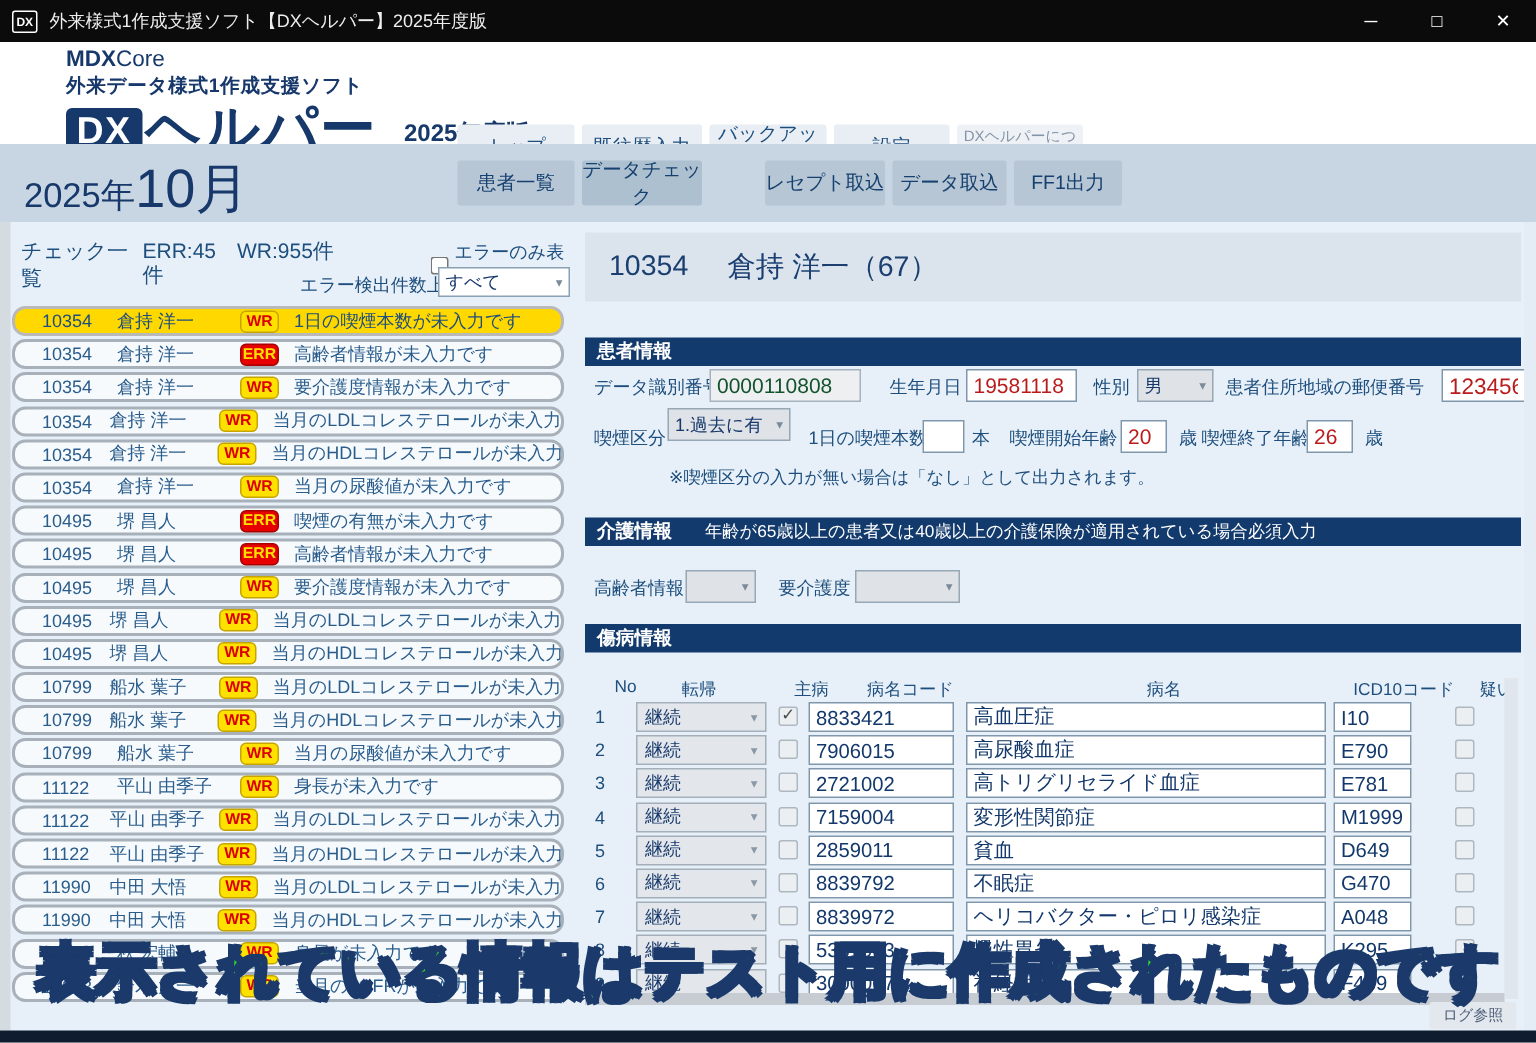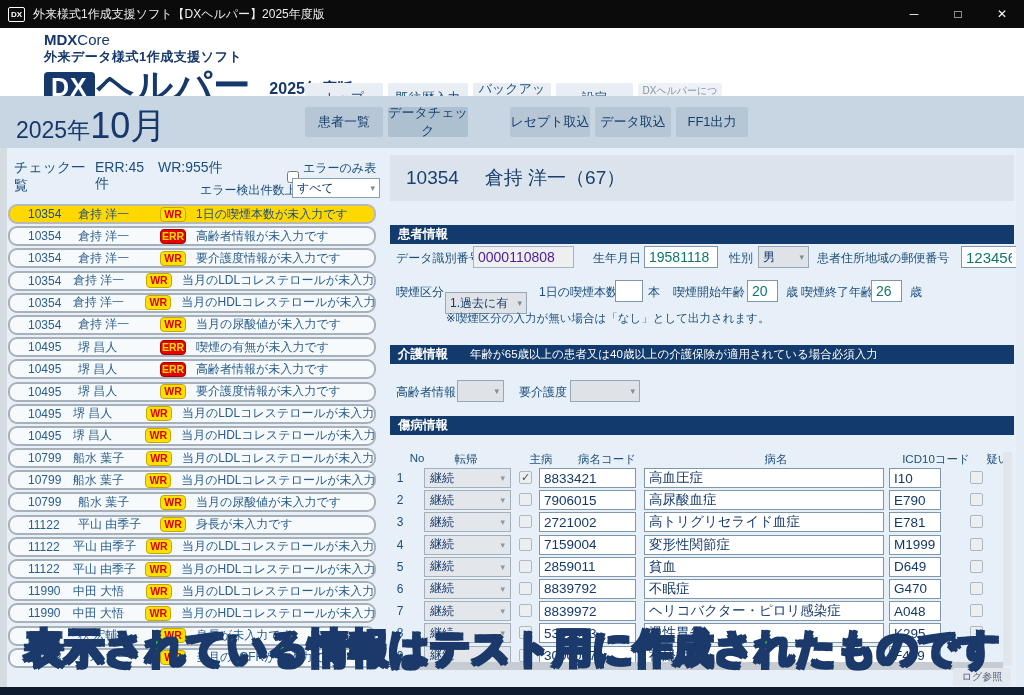--- a/index.html
+++ b/index.html
@@ -62,22 +62,22 @@
   .chk-msg { margin-left:10px; white-space:nowrap; overflow:hidden; }
 
   
   .rightpanel { position:absolute; left:388px; top:148px; width:636px; height:539px; }
   .pt-band { position:absolute; left:2px; top:7px; width:624px; height:46px; background:#dbe4ed; display:flex; align-items:center; color:#1a3f70; font-size:19px; }
   .pt-band .pid { margin-left:16px; }
   .pt-band .pname { margin-left:26px; }
   .sec-bar { position:absolute; left:2px; width:624px; height:19px; background:#123a6c; color:#fff; font-size:12.5px; font-weight:bold; display:flex; align-items:center; padding-left:8px; }
   .sec-note { font-weight:normal; font-size:11.5px; margin-left:22px; }
   .flabel { position:absolute; color:#1d4e7d; font-size:12px; white-space:nowrap; }
-  .finput { position:absolute; height:22px; border:1px solid #7f96ab; background:#fff; color:#0f766e; font-size:14px; padding:0 4px; font-family:inherit; }
-  .finput.ro { background:#edeff1; color:#4c1d95; border-color:#a5b2bf; }
+  .finput { position:absolute; height:22px; border:1px solid #7f96ab; background:#fff; color:#b91c1c; font-size:14px; padding:0 4px; font-family:inherit; }
+  .finput.ro { background:#edeff1; color:#14532d; border-color:#a5b2bf; }
   .fselect { position:absolute; height:22px; background:#dfe3e7; border:1px solid #98a7b5; }
 
   
   .dz-headrow { position:absolute; left:2px; top:304px; width:624px; height:14px; color:#1d4e7d; font-size:11.5px; }
   .dz-h { position:absolute; transform:translateX(-50%); white-space:nowrap;margin-left:16px; }
   .dz-rows { position:absolute; left:2px; top:320px; width:624px; }
   .dz-row { position:relative; height:20px; margin-bottom:2.2px; }
   .dz-no { position:absolute; left:0; top:3px; width:20px; text-align:center; color:#1d4e7d; font-size:12px; }
   .dz-outcome { position:absolute; left:34px; top:0; width:87px; height:20px; background:#e3e7eb; border:1px solid #a3b0bc; color:#16386b; font-size:12px; display:flex; align-items:center; padding:0 5px; }
   .dz-outcome .chev { margin-left:auto; color:#8b98a5; font-size:9px; }
@@ -309,21 +309,21 @@
     <input class="finput" style="left: 256px; top: 98px; width: 74px;" value="19581118">
     <div class="flabel" style="left:341px;top:102px;">性別</div>
     <div class="fselect selbox" style="left:370px;top:98px;width:51px;">
       <span>男</span>
         <span class="chev">▾</span>
     </div>
     <div class="flabel" style="left:429px;top:102px;">患者住所地域の郵便番号</div>
     <input class="finput" style="left: 573px; top: 98px; width: 56px; font-size: 15px;" value="1234567">
 
     <div class="flabel" style="left:8px;top:136px;">喫煙区分</div>
-    <div class="fselect selbox" style="left:57px;top:144px;width:82px;text-align:right;">
+    <div class="fselect selbox" style="left:57px;top:124px;width:82px;text-align:right;">
       <span>1.過去に有</span>
         <span class="chev">▾</span>
     </div>
     <div class="flabel" style="left:151px;top:136px;">1日の喫煙本数</div>
     <input class="finput" style="left: 227px; top: 132px; width: 28px;" value="">
     <div class="flabel" style="left:260px;top:136px;">本</div>
     <div class="flabel" style="left:285px;top:136px;">喫煙開始年齢</div>
     <input class="finput" style="left: 359px; top: 132px; width: 31px;" value="20">
     <div class="flabel" style="left:398px;top:136px;">歳</div>
     <div class="flabel" style="left:413px;top:136px;">喫煙終了年齢</div>

